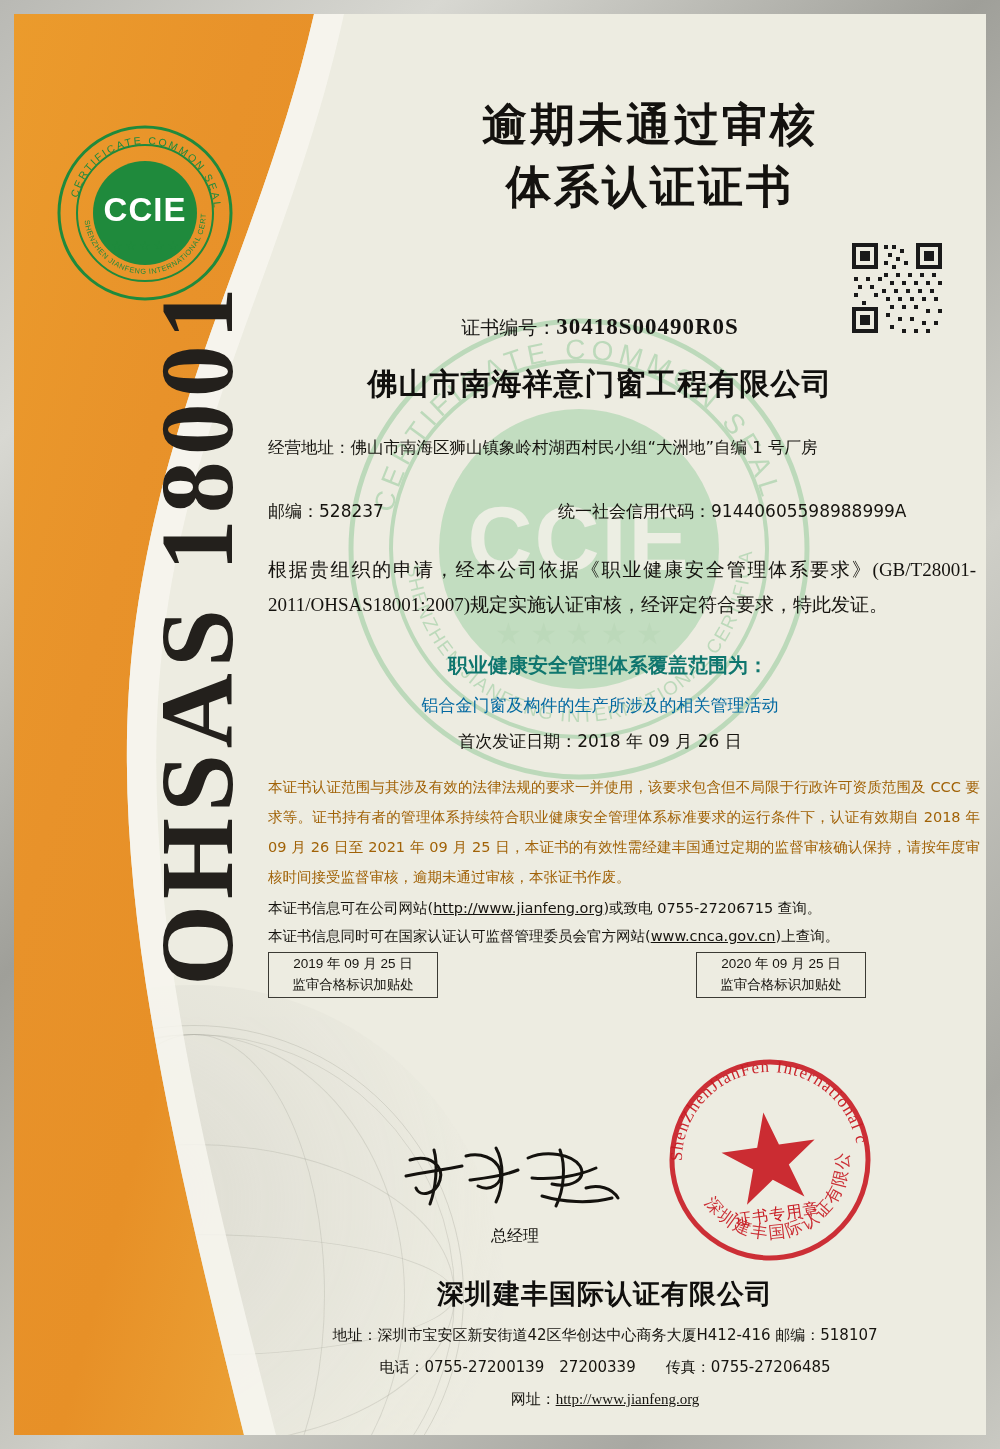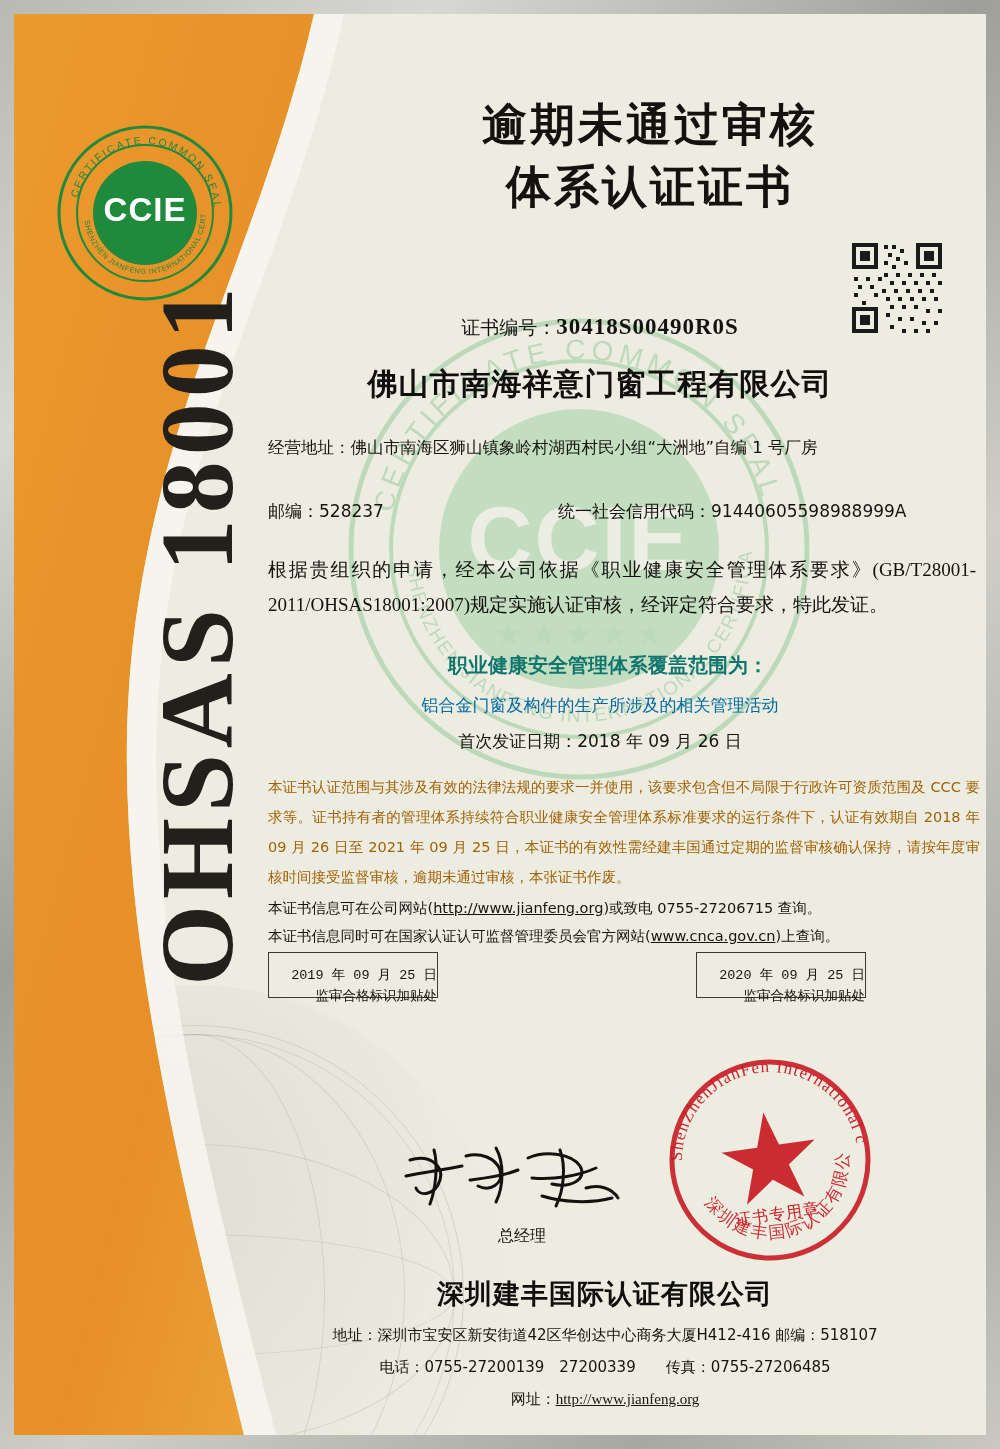--- a/index.html
+++ b/index.html
@@ -250,40 +250,40 @@
   }
   .fine-links a, .link {
     color: #16140f;
     text-decoration: underline;
   }
   .stamp-box {
     position: absolute;
     width: 170px;
     height: 46px;
     border: 1px solid #3b3a34;
-    text-align: right;
-    font-family: Liberation Mono, monospace;
+    text-align: center;
+    font-family: Liberation Sans, sans-serif;
     font-size: 13.5px;
     line-height: 21px;
-    padding-top: 12px;
+    padding-top: 0;
     color: #16140f;
     box-sizing: border-box;
   }
   .stamp-left { left: 18px; top: 938px; }
   .stamp-right { left: 446px; top: 938px; }
   .signature {
     position: absolute;
     left: 150px;
     top: 1122px;
     width: 230px;
     height: 86px;
   }
   .sig-label {
     position: absolute;
-    left: 157px;
+    left: 150px;
     top: 1212px;
     width: 230px;
     text-align: center;
     font-family: "DejaVu Sans", sans-serif;
     font-size: 16px;
     color: #16140f;
   }
   .red-stamp {
     position: absolute;
     left: 414px;

